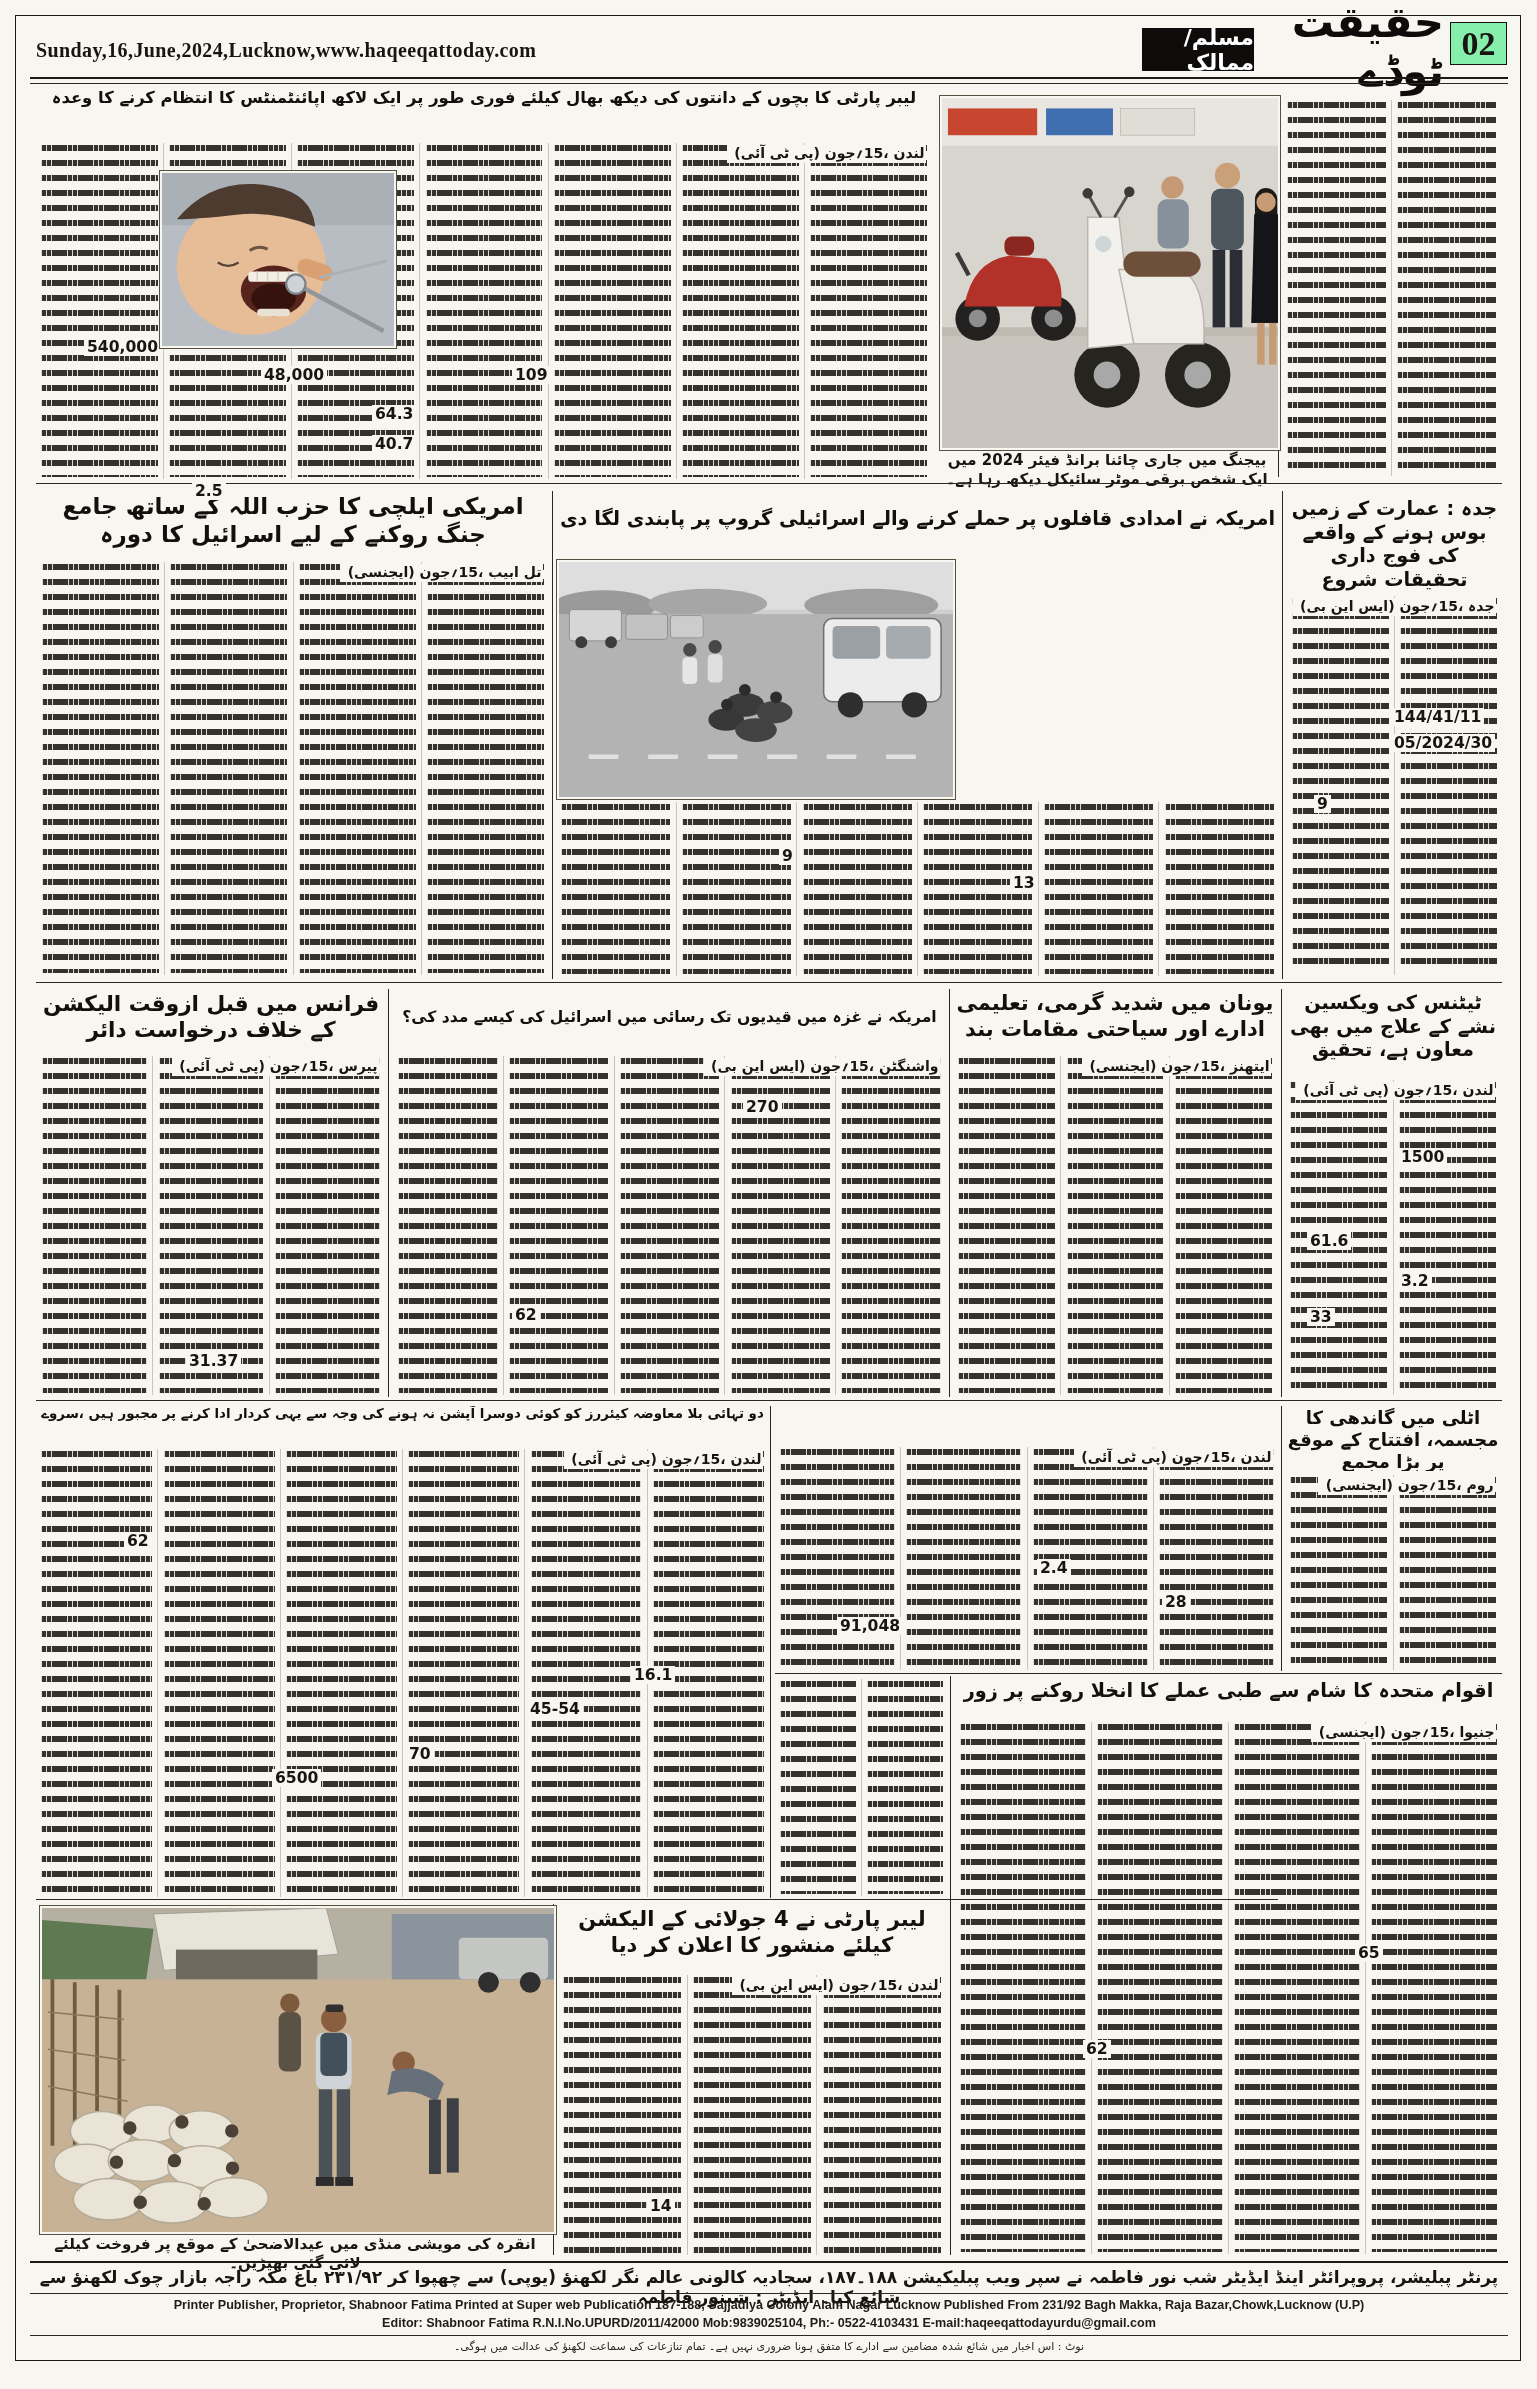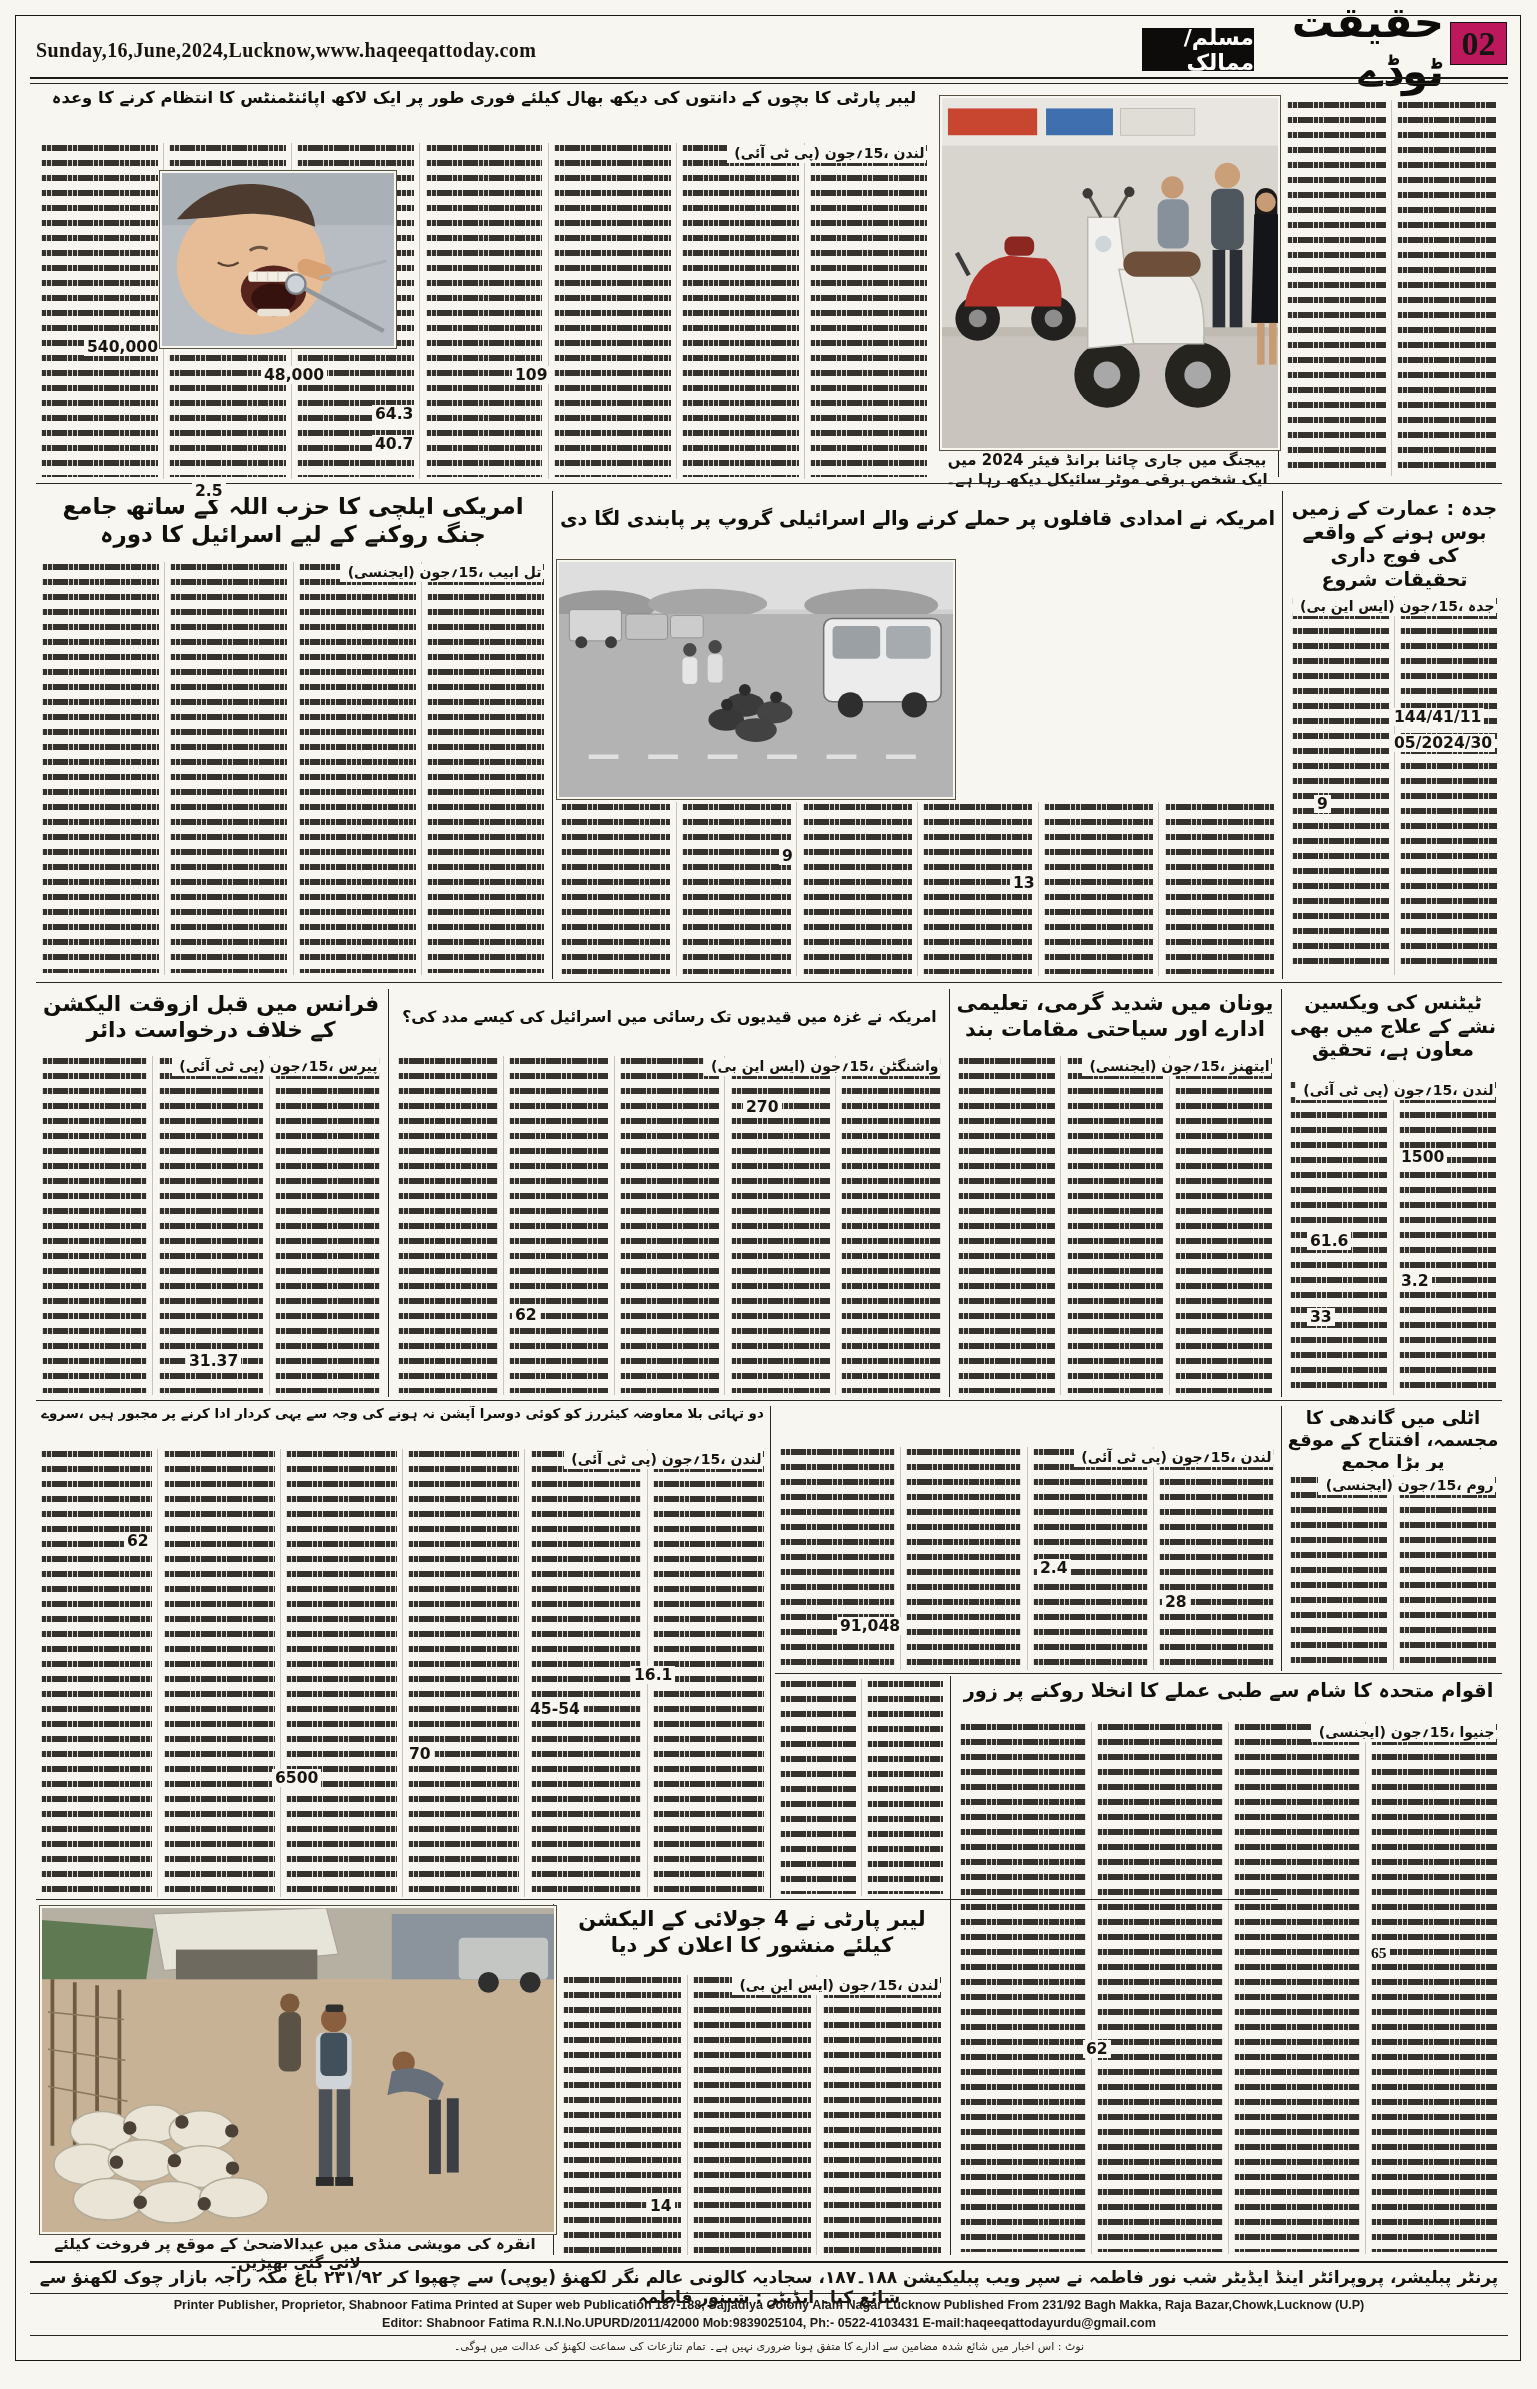--- a/index.html
+++ b/index.html
@@ -29,21 +29,21 @@
   .photo svg{display:block;width:100%;height:100%;}
   .cap{position:absolute;font-weight:bold;font-size:15px;direction:rtl;text-align:center;line-height:1.25;}
   
   .hr{position:absolute;border-top:0.7px solid #2b2722;height:0;}
   .hr2{position:absolute;border-top:2.2px solid #1d1a16;height:0;}
   .vr{position:absolute;border-left:0.7px solid #2b2722;width:0;}
   
   .date-en{position:absolute;font-family:"Liberation Serif",serif;font-weight:bold;font-size:20px;letter-spacing:0.4px;}
   .section-box{position:absolute;background:#0e0c0a;color:#fff;display:flex;align-items:center;justify-content:center;font-weight:bold;font-size:22px;direction:rtl;}
   .masthead{position:absolute;display:flex;align-items:center;justify-content:center;font-weight:bold;font-size:42px;direction:rtl;color:#0e0c0a;}
-  .pagenum{position:absolute;font-weight:bold;font-size:34px;border:1.5px solid #14110e;padding:1.5px 10.4px;font-family:"Liberation Serif",serif;background:#be185d;}
+  .pagenum{position:absolute;font-weight:bold;font-size:34px;border:1.5px solid #14110e;padding:1.5px 10.4px;font-family:"Liberation Serif",serif;background:#86efac;}
   .foot-ur{position:absolute;direction:rtl;text-align:center;font-weight:bold;font-size:17px;}
   .foot-en{position:absolute;text-align:center;font-family:"Liberation Sans",sans-serif;font-size:12.6px;font-weight:bold;color:#201d19;}
   .foot-note{position:absolute;direction:rtl;text-align:center;font-size:11px;color:#2a2621;}
 </style>
 </head>
 <body>
 
 <div class="page">
   <div class="frame"></div>
 
@@ -391,21 +391,21 @@
       </div>
       <div class="col">
         <div class="sim"></div>
       </div>
     </div>
   <div class="vr" style="left:950px;top:1676px;height:579px;"></div>
 
   <div class="hl one autofit" style="left: 955px; top: 1679px; width: 547px; height: 37px; font-size: 19.3px;">اقوام متحدہ کا شام سے طبی عملے کا انخلا روکنے پر زور</div>
   <div class="cols" style="left:955px;top:1722px;width:547px;height:532px;">
     <span class="dl">جنیوا ،15؍جون (ایجنسی)</span>
-    <span class="fig" style="left:413px;top:222px;font-family:Liberation Serif, serif;">65</span>
+    <span class="fig" style="left:400px;top:222px;">65</span>
     <span class="fig" style="left:128px;top:318px;">62</span>
   <div class="col">
         <div class="sim"></div>
       </div>
       <div class="col">
         <div class="sim"></div>
       </div>
       <div class="col">
         <div class="sim"></div>
       </div>

